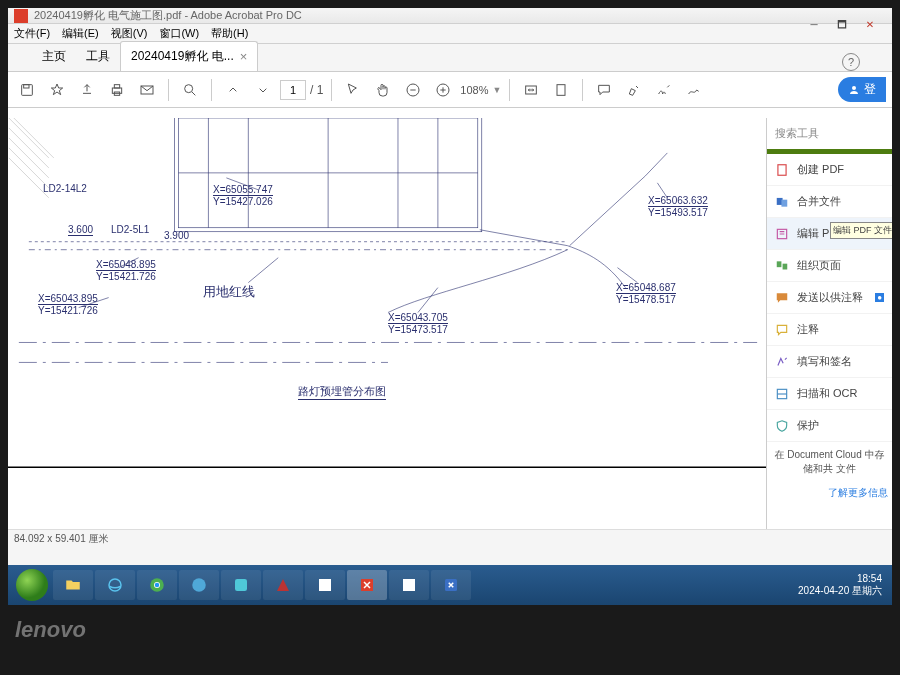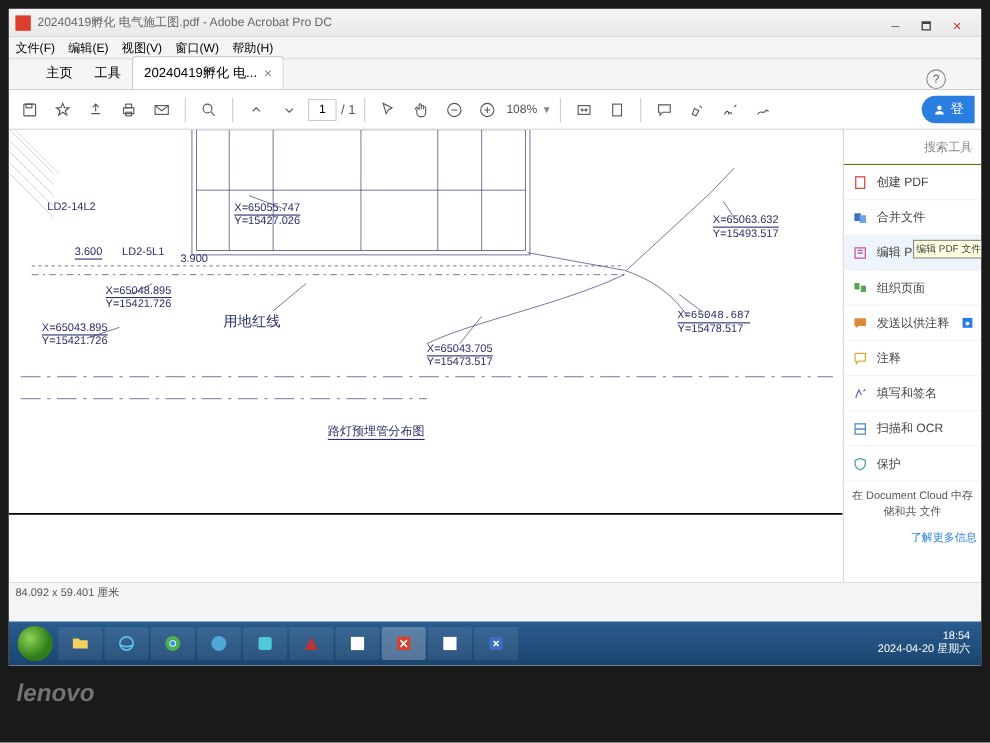--- a/index.html
+++ b/index.html
@@ -3,21 +3,21 @@
 <meta charset="utf-8">
 <style>
   * { margin: 0; padding: 0; box-sizing: border-box; font-family: "Microsoft YaHei", "SimSun", sans-serif; }
   body { width: 900px; height: 675px; overflow: hidden; background: #1a1a1a; position: relative; }
   
   
   .screen { position: absolute; top: 8px; left: 8px; right: 8px; bottom: 70px; background: #fff; overflow: hidden; }
   .laptop-brand { position: absolute; left: 15px; bottom: 32px; color: #737373; font-size: 22px; font-style: italic; font-weight: bold; }
   
   
-  .titlebar { height: 26px; background: linear-gradient(#f5f5f5,#e9e9e9); display: flex; align-items: center; padding: 0 6px; font-size: 11px; color: #666; border-bottom: 1px solid #d0d0d0; }
+  .titlebar { height: 16px; background: linear-gradient(#f5f5f5,#e9e9e9); display: flex; align-items: center; padding: 0 6px; font-size: 11px; color: #666; border-bottom: 1px solid #d0d0d0; }
   .titlebar .doc-icon { width: 14px; height: 14px; background: #dc3e2b; margin-right: 6px; }
   .window-controls { position: absolute; top: 8px; right: 8px; display:flex; }
   .window-controls div { width: 28px; height: 18px; font-size:10px; text-align:center; line-height:18px; color:#444;}
   
   
   .menubar { height: 20px; background: #f5f5f5; display: flex; align-items: center; padding: 0 6px; font-size: 11px; border-bottom: 1px solid #d0d0d0; }
   .menubar span { margin-right: 12px; cursor: default; }
   
   
   .tabbar { height: 28px; background: #f5f5f5; display: flex; align-items: flex-end; padding: 0 24px; border-bottom: 1px solid #ccc; font-size: 12px; }
@@ -41,21 +41,21 @@
   .doc-area { flex: 1; background: #fff; position: relative; overflow: hidden; }
   
   
   .drawing { position: absolute; inset: 0; font-family: "SimSun", serif; font-size: 10px; color: #2a2f6e; }
   .drawing .label { position:absolute; white-space: nowrap; border-bottom: 0.7px solid #2a2f6e; text-align: center; }
   .drawing .label2 { position:absolute; white-space: nowrap;}
   .drawing .title-label { position:absolute; white-space: nowrap; border-bottom: 0.7px solid #2a2f6e; font-size:11px;}
   
   
   .sidepanel { width: 126px; border-left: 1px solid #ccc; background: #fff; font-size: 11px; overflow:hidden;}
-  .side-search { padding: 8px; border-bottom:1px solid #4d7c0f; color:#888;text-align:right; }
+  .side-search { padding: 8px; border-bottom:5px solid #4d7c0f; color:#888; }
   .side-item { display: flex; align-items: center; gap: 8px; padding: 8px; color: #444; border-bottom:1px solid #f2f2f2; position:relative;}
   .side-item .ic { width: 14px; height: 14px; }
   .side-footer { font-size:10px; color:#555; padding: 6px; text-align:center;}
   .side-link { color:#2a7de1; font-size:10px; text-align:right; padding:4px;}
   .tooltip-edit { position:absolute; right:-30px; top:4px; background:#ffffe1; border:1px solid #888; font-size:9px; padding:1px 2px; white-space:nowrap; z-index:5;}
   
   
   .pdf-status { position:absolute; left:0; right:0; bottom:40px; height:36px; font-size:10px; color:#555; padding:2px 6px; background:#f5f5f5; border-top:1px solid #ddd;}
   
   
@@ -280,21 +280,21 @@
         <div class="label2" style="left:88px; top:153px;">Y=15421.726</div>
 
         <div class="label" style="left:30px; top:175px;">X=65043.895</div>
         <div class="label2" style="left:30px; top:187px;">Y=15421.726</div>
 
         <div class="label2" style="left:195px; top:165px; font-size:13px; font-family:'KaiTi','STKaiti',serif;">用地红线</div>
 
         <div class="label" style="left:380px; top:194px;">X=65043.705</div>
         <div class="label2" style="left:380px; top:206px;">Y=15473.517</div>
 
-        <div class="label" style="left:608px; top:164px;font-family:Liberation Mono, monospace;">X=65048.687</div>
+        <div class="label" style="left:608px; top:164px;">X=65048.687</div>
         <div class="label2" style="left:608px; top:176px;">Y=15478.517</div>
 
         <div class="label" style="left:640px; top:77px;">X=65063.632</div>
         <div class="label2" style="left:640px; top:89px;">Y=15493.517</div>
 
         <div class="title-label" style="left:290px; top:266px;">路灯预埋管分布图</div>
       </div>
     </div>
 
     <div class="sidepanel">

